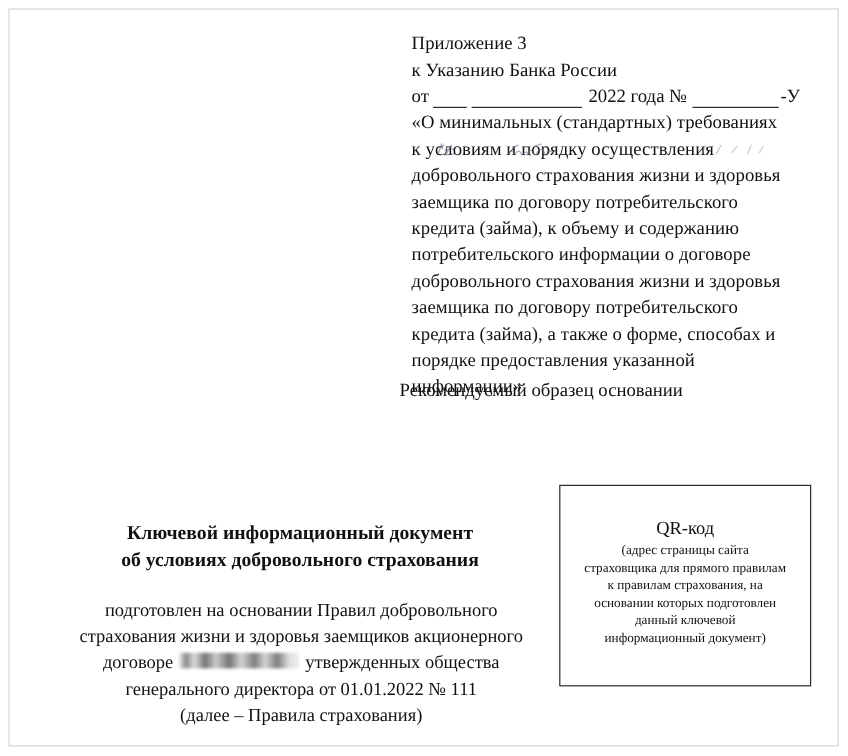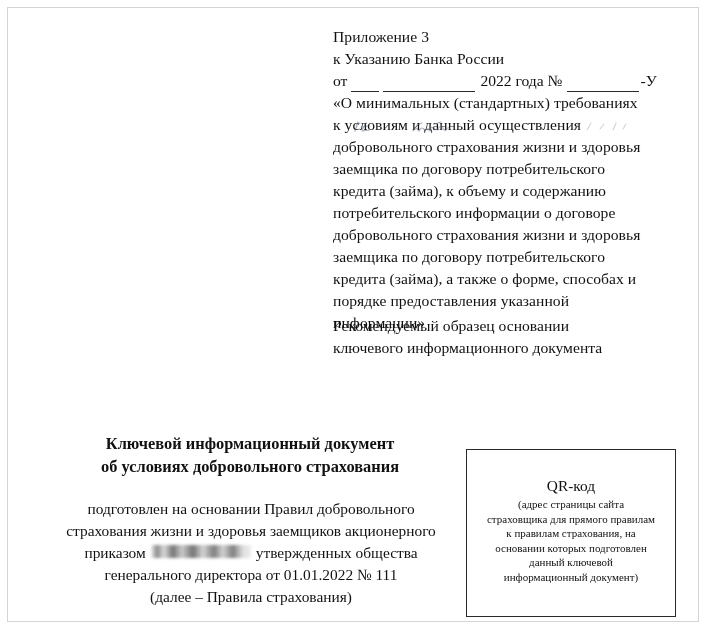--- a/index.html
+++ b/index.html
@@ -26,37 +26,37 @@
     width: 692px;
     height: 615px;
     border: 1px solid #d5d5d7;
     box-sizing: border-box;
     pointer-events: none;
   }
 
   
   #header-block {
     position: absolute;
-    left: 333px;
+    left: 343px;
     top: 26px;
     width: 352px;
   }
   .hdr-line {
     font-size: 15.6px;
     line-height: 22px;
     white-space: pre;
     letter-spacing: 0.05px;
   }
 
   
   #date-line {
     font-size: 15.6px;
     line-height: 22px;
     display: flex;
-    align-items: flex-end;
+    align-items: center;
     white-space: pre;
   }
   .blank {
     position: relative;
     display: inline-block;
     border-bottom: 1px solid #2b2b2b;
     height: 17px;
     vertical-align: baseline;
   }
   .blank.day  { width: 28px; margin: 0 2px 0 4px; }
@@ -145,21 +145,20 @@
   
   #qr-box {
     position: absolute;
     left: 466px;
     top: 404px;
     width: 210px;
     height: 168px;
     border: 1.4px solid #2a2a2a;
     box-sizing: border-box;
     background: #ffffff;
-    margin-top: 45px;
   }
   #qr-inner {
     position: absolute;
     left: 0;
     right: 0;
     top: 26px;
     text-align: center;
     padding: 0 6px;
   }
   #qr-title {
@@ -208,47 +207,46 @@
         <span class="hw">
           <svg viewBox="0 0 72 15" preserveAspectRatio="none">
             <path d="M8 11 L11 4 M20 11 L24 4 M33 10 L37 5 M46 11 L49 4 M56 10 L59 5" stroke="#9aa0ae" stroke-width="1" fill="none" stroke-linecap="round"></path>
           </svg>
         </span>
       </span>
       <span>-У</span>
     </div>
 
     <div class="hdr-line">«О минимальных (стандартных) требованиях</div>
-    <div class="hdr-line">к условиям и данный осуществления</div>
+    <div class="hdr-line">к условиям и порядку осуществления</div>
     <div class="hdr-line">добровольного страхования жизни и здоровья</div>
     <div class="hdr-line">заемщика по договору потребительского</div>
     <div class="hdr-line">кредита (займа), к объему и содержанию</div>
     <div class="hdr-line">потребительского информации о договоре</div>
     <div class="hdr-line">добровольного страхования жизни и здоровья</div>
     <div class="hdr-line">заемщика по договору потребительского</div>
     <div class="hdr-line">кредита (займа), а также о форме, способах и</div>
     <div class="hdr-line">порядке предоставления указанной</div>
     <div class="hdr-line">информации»</div>
   </div>
 
   <div id="recommend-block">
     <div class="rec-line">Рекомендуемый образец основании</div>
-    <div class="rec-line">ключевого информационного документа</div>
   </div>
 
   <div id="doc-title">
     <div class="title-line">Ключевой информационный документ</div>
     <div class="title-line">об условиях добровольного страхования</div>
   </div>
 
   <div id="doc-body">
     <span class="body-line">подготовлен на основании Правил добровольного</span>
     <span class="body-line">страхования жизни и здоровья заемщиков акционерного</span>
     <span class="body-line has-redaction">
-      <span>приказом</span>
+      <span>договоре</span>
       <span class="redaction"></span>
       <span>утвержденных общества</span>
     </span>
     <span class="body-line">генерального директора от 01.01.2022 № 111</span>
     <span class="body-line">(далее – Правила страхования)</span>
   </div>
 
   <div id="qr-box">
     <div id="qr-inner">
       <div id="qr-title">QR-код</div>

